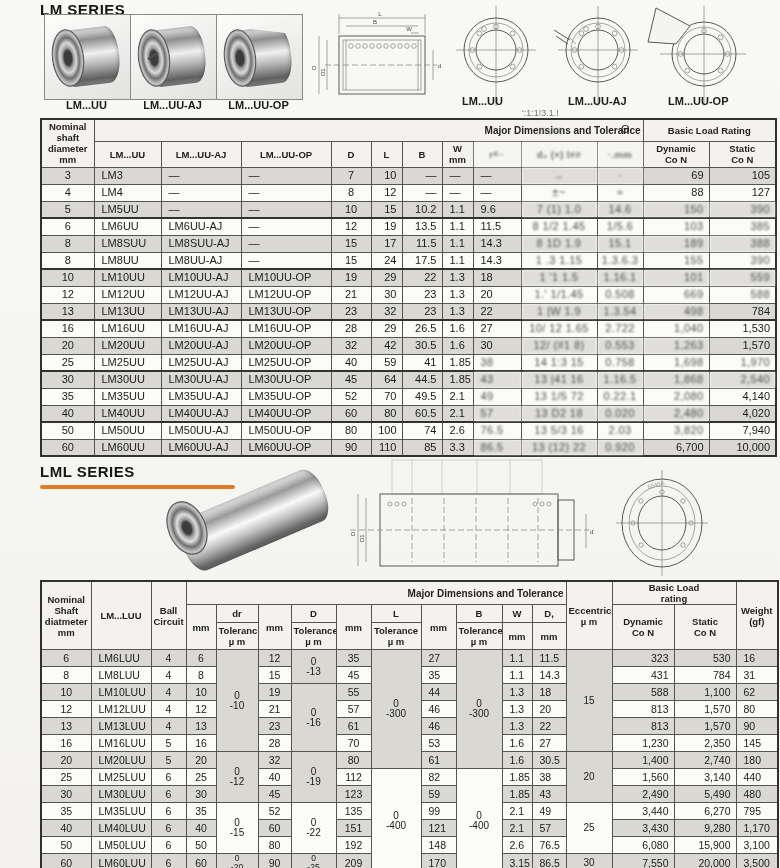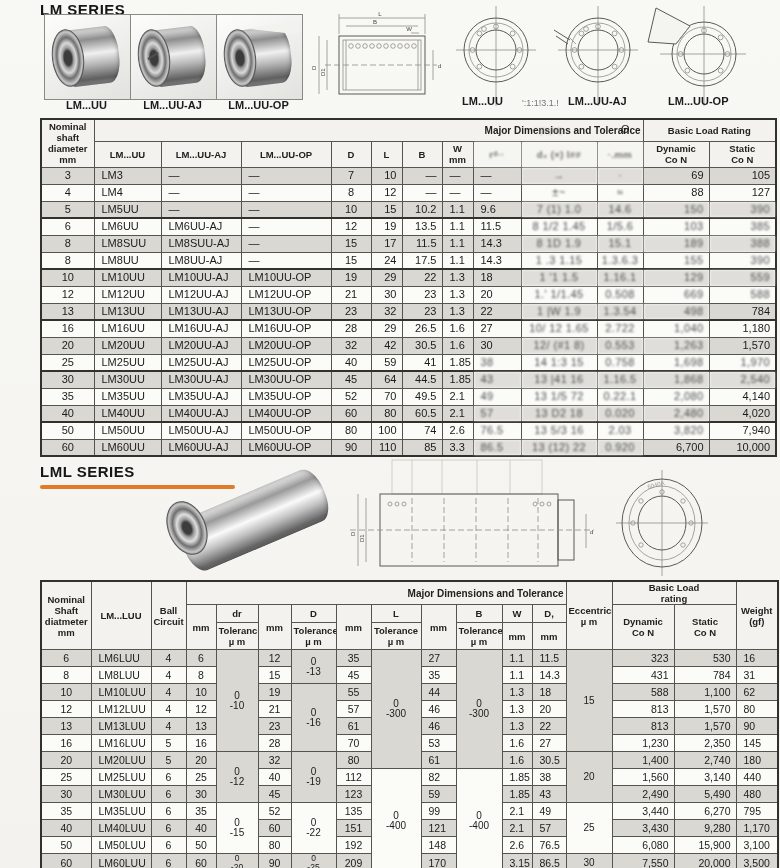--- a/index.html
+++ b/index.html
@@ -165,21 +165,21 @@
         <circle cx="74.6" cy="33.4" r="2.4"></circle>
         <circle cx="81.5" cy="50" r="2.4"></circle>
       <circle cx="74.6" cy="66.6" r="2.4"></circle>
         <circle cx="41.4" cy="66.6" r="2.4"></circle>
         <circle cx="34.5" cy="50" r="2.4"></circle>
     </g>
     <polygon points="44,22 10,4 2,38 30,40" fill="#f4f4f1" stroke="#5a5a55" stroke-width="1"></polygon>
     <line class="lnl" x1="30" y1="40" x2="44" y2="22"></line>
   </svg>
   <div class="dlabel" style="left:462px;">LM...UU</div>
-  <div class="garbletxt" style="left:522px;top:98px;">':1:1!3.1.!</div>
+  <div class="garbletxt" style="left:522px;top:108px;">':1:1!3.1.!</div>
   <div class="dlabel" style="left:568px;">LM...UU-AJ</div>
   <div class="dlabel" style="left:668px;">LM...UU-OP</div>
 
   <table class="lm" id="lm-table" style="left:40px;top:118px;width:735px;">
       <colgroup>
         <col style="width: 53px;">
         <col style="width: 67px;">
         <col style="width: 80px;">
         <col style="width: 90px;">
         <col style="width: 40px;">
@@ -315,21 +315,21 @@
           <td class="al">LM10UU</td>
           <td class="al">LM10UU-AJ</td>
           <td class="al">LM10UU-OP</td>
           <td class="">19</td>
           <td class="ar">29</td>
           <td class="ar">22</td>
           <td class="al">1.3</td>
           <td class="al">18</td>
           <td class="g">1 '1 1.5</td>
           <td class="g">1.16.1</td>
-          <td class="g ar">129</td>
+          <td class="g ar">101</td>
           <td class="g ar">559</td>
         </tr>
         <tr class="">
           <td class="">12</td>
           <td class="al">LM12UU</td>
           <td class="al">LM12UU-AJ</td>
           <td class="al">LM12UU-OP</td>
           <td class="">21</td>
           <td class="ar">30</td>
           <td class="ar">23</td>
@@ -361,21 +361,21 @@
           <td class="al">LM16UU-AJ</td>
           <td class="al">LM16UU-OP</td>
           <td class="">28</td>
           <td class="ar">29</td>
           <td class="ar">26.5</td>
           <td class="al">1.6</td>
           <td class="al">27</td>
           <td class="g">10/ 12 1.65</td>
           <td class="g">2.722</td>
           <td class="g ar">1,040</td>
-          <td class="ar">1,180</td>
+          <td class="ar">1,530</td>
         </tr>
         <tr class="sh ">
           <td class="">20</td>
           <td class="al">LM20UU</td>
           <td class="al">LM20UU-AJ</td>
           <td class="al">LM20UU-OP</td>
           <td class="">32</td>
           <td class="ar">42</td>
           <td class="ar">30.5</td>
           <td class="al">1.6</td>

